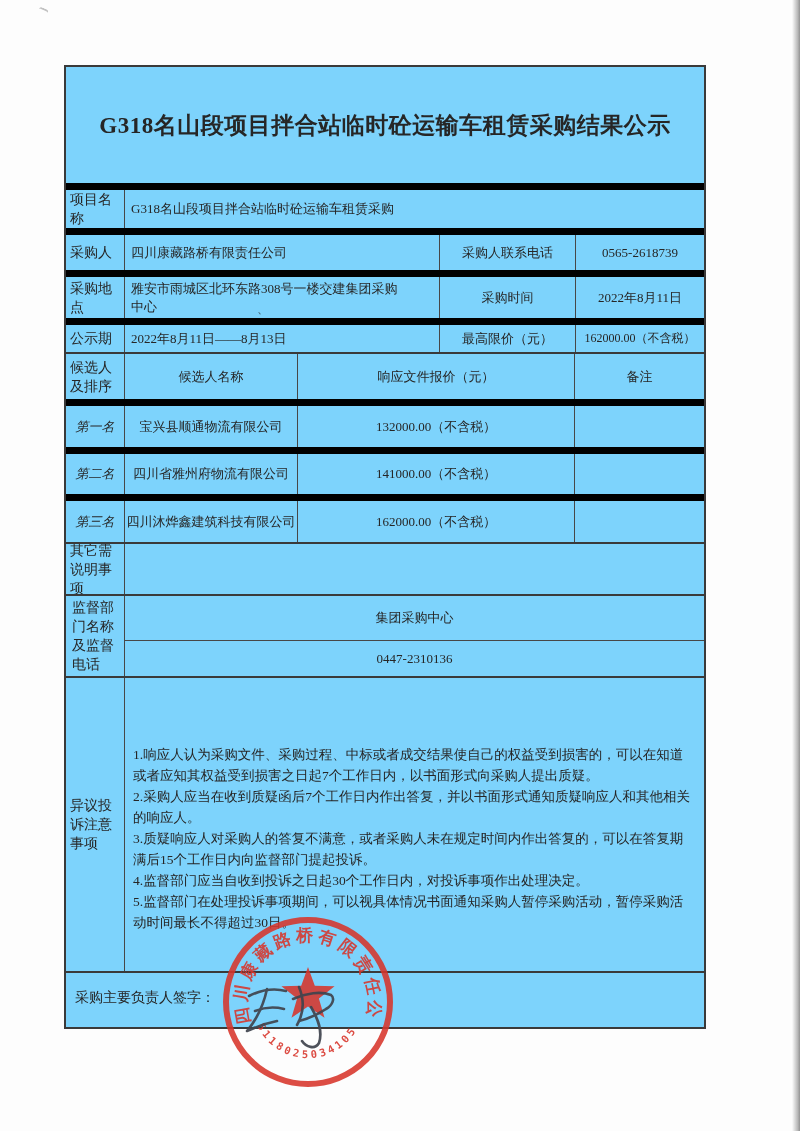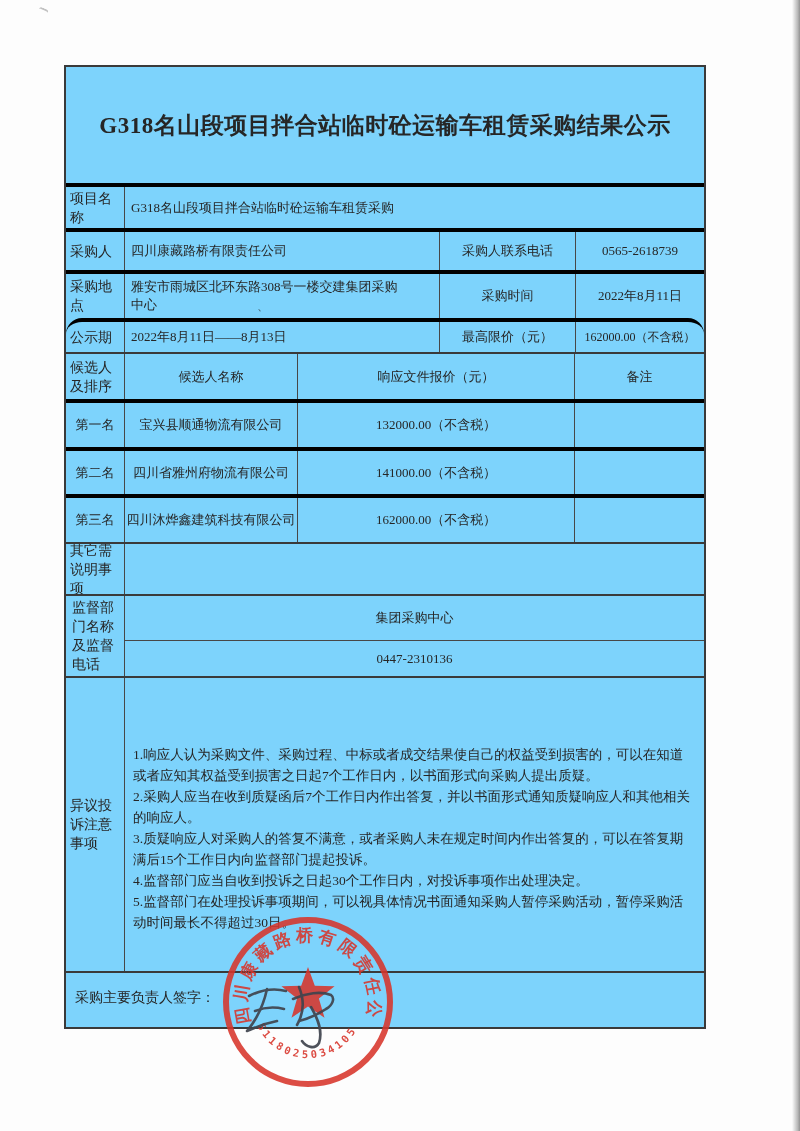--- a/index.html
+++ b/index.html
@@ -20,44 +20,44 @@
     position:absolute; left:38px; top:8px; width:10px; height:7px;
     border-top:2px solid rgba(120,120,120,.45);
     transform:rotate(24deg); border-radius:40%;
   }
   
   .doc-table {
     position:absolute; left:64px; top:65px; width:642px; height:964px;
     border:2px solid #3a3a3a;
     background:#7dd3fc;
   }
-  .row { display:flex; width:100%; border-top:4px solid #000000; }
+  .row { display:flex; width:100%; border-top:7px solid #000000; }
   .row.first { border-top:none; }
   .row.heavy { border-top:2px solid #3a3a3a; }
   .cell { display:flex; align-items:center; border-left:1px solid #474747; overflow:hidden; position:relative; }
   .cell.nb { border-left:none; }
   .label-cell { width:58px; flex:none; padding:2px 2px 2px 4px; font-size:14px; line-height:19px; }
   .val-wide { flex:1; padding:2px 6px; font-size:13px; }
   .val-mid { width:315px; flex:none; padding:2px 6px; font-size:13px; }
   .lab2 { width:136px; flex:none; justify-content:center; font-size:13px; text-align:center; }
   .val2 { flex:1; justify-content:center; font-size:13px; text-align:center; }
   .title-row { height:116px; align-items:center; justify-content:center; display:flex; }
   .doc-title { font-size:23px; font-weight:700; letter-spacing:.5px; text-align:center; }
   .r-project { height:45px; }
   .r-buyer { height:42px; }
   .r-addr { height:48px; }
-  .r-period { height:34px;border-radius:16px; }
+  .r-period { height:34px; }
   .r-cand-h { height:47px; }
   .r-cand { height:48px; }
   .r-cand2 { height:47px; }
   .r-other { height:52px; }
   .r-dept { height:82px; }
   .r-notice { height:295px; }
   .r-sign { height:52px; }
-  .cand-rank { width:58px; flex:none; justify-content:center; font-size:13px; text-align:center; }
+  .cand-rank { width:58px; flex:none; justify-content:center; font-size:13px; text-align:center;font-style:italic; }
   .cand-name { width:173px; flex:none; justify-content:center; font-size:13px; text-align:center; }
   .cand-price { width:277px; flex:none; justify-content:center; font-size:13px; text-align:center; }
   .cand-remark { flex:1; }
   .pre-line { white-space:pre-line; }
   .dept-stack { flex:1; display:flex; flex-direction:column; border-left:1px solid #474747; }
   .dept-sub { flex:none; display:flex; align-items:center; justify-content:center; font-size:13px; }
   .dept-name-cell { height:44px; }
   .dept-phone-cell { height:37px; border-top:1px solid #474747; }
   .notice-body { flex:1; padding:4px 8px; font-size:13.5px; line-height:21px; display:flex; flex-direction:column; justify-content:center;margin-top:28px; }
   .sign-cell { width:100%; display:flex; align-items:center; padding-left:9px; font-size:14px; }

